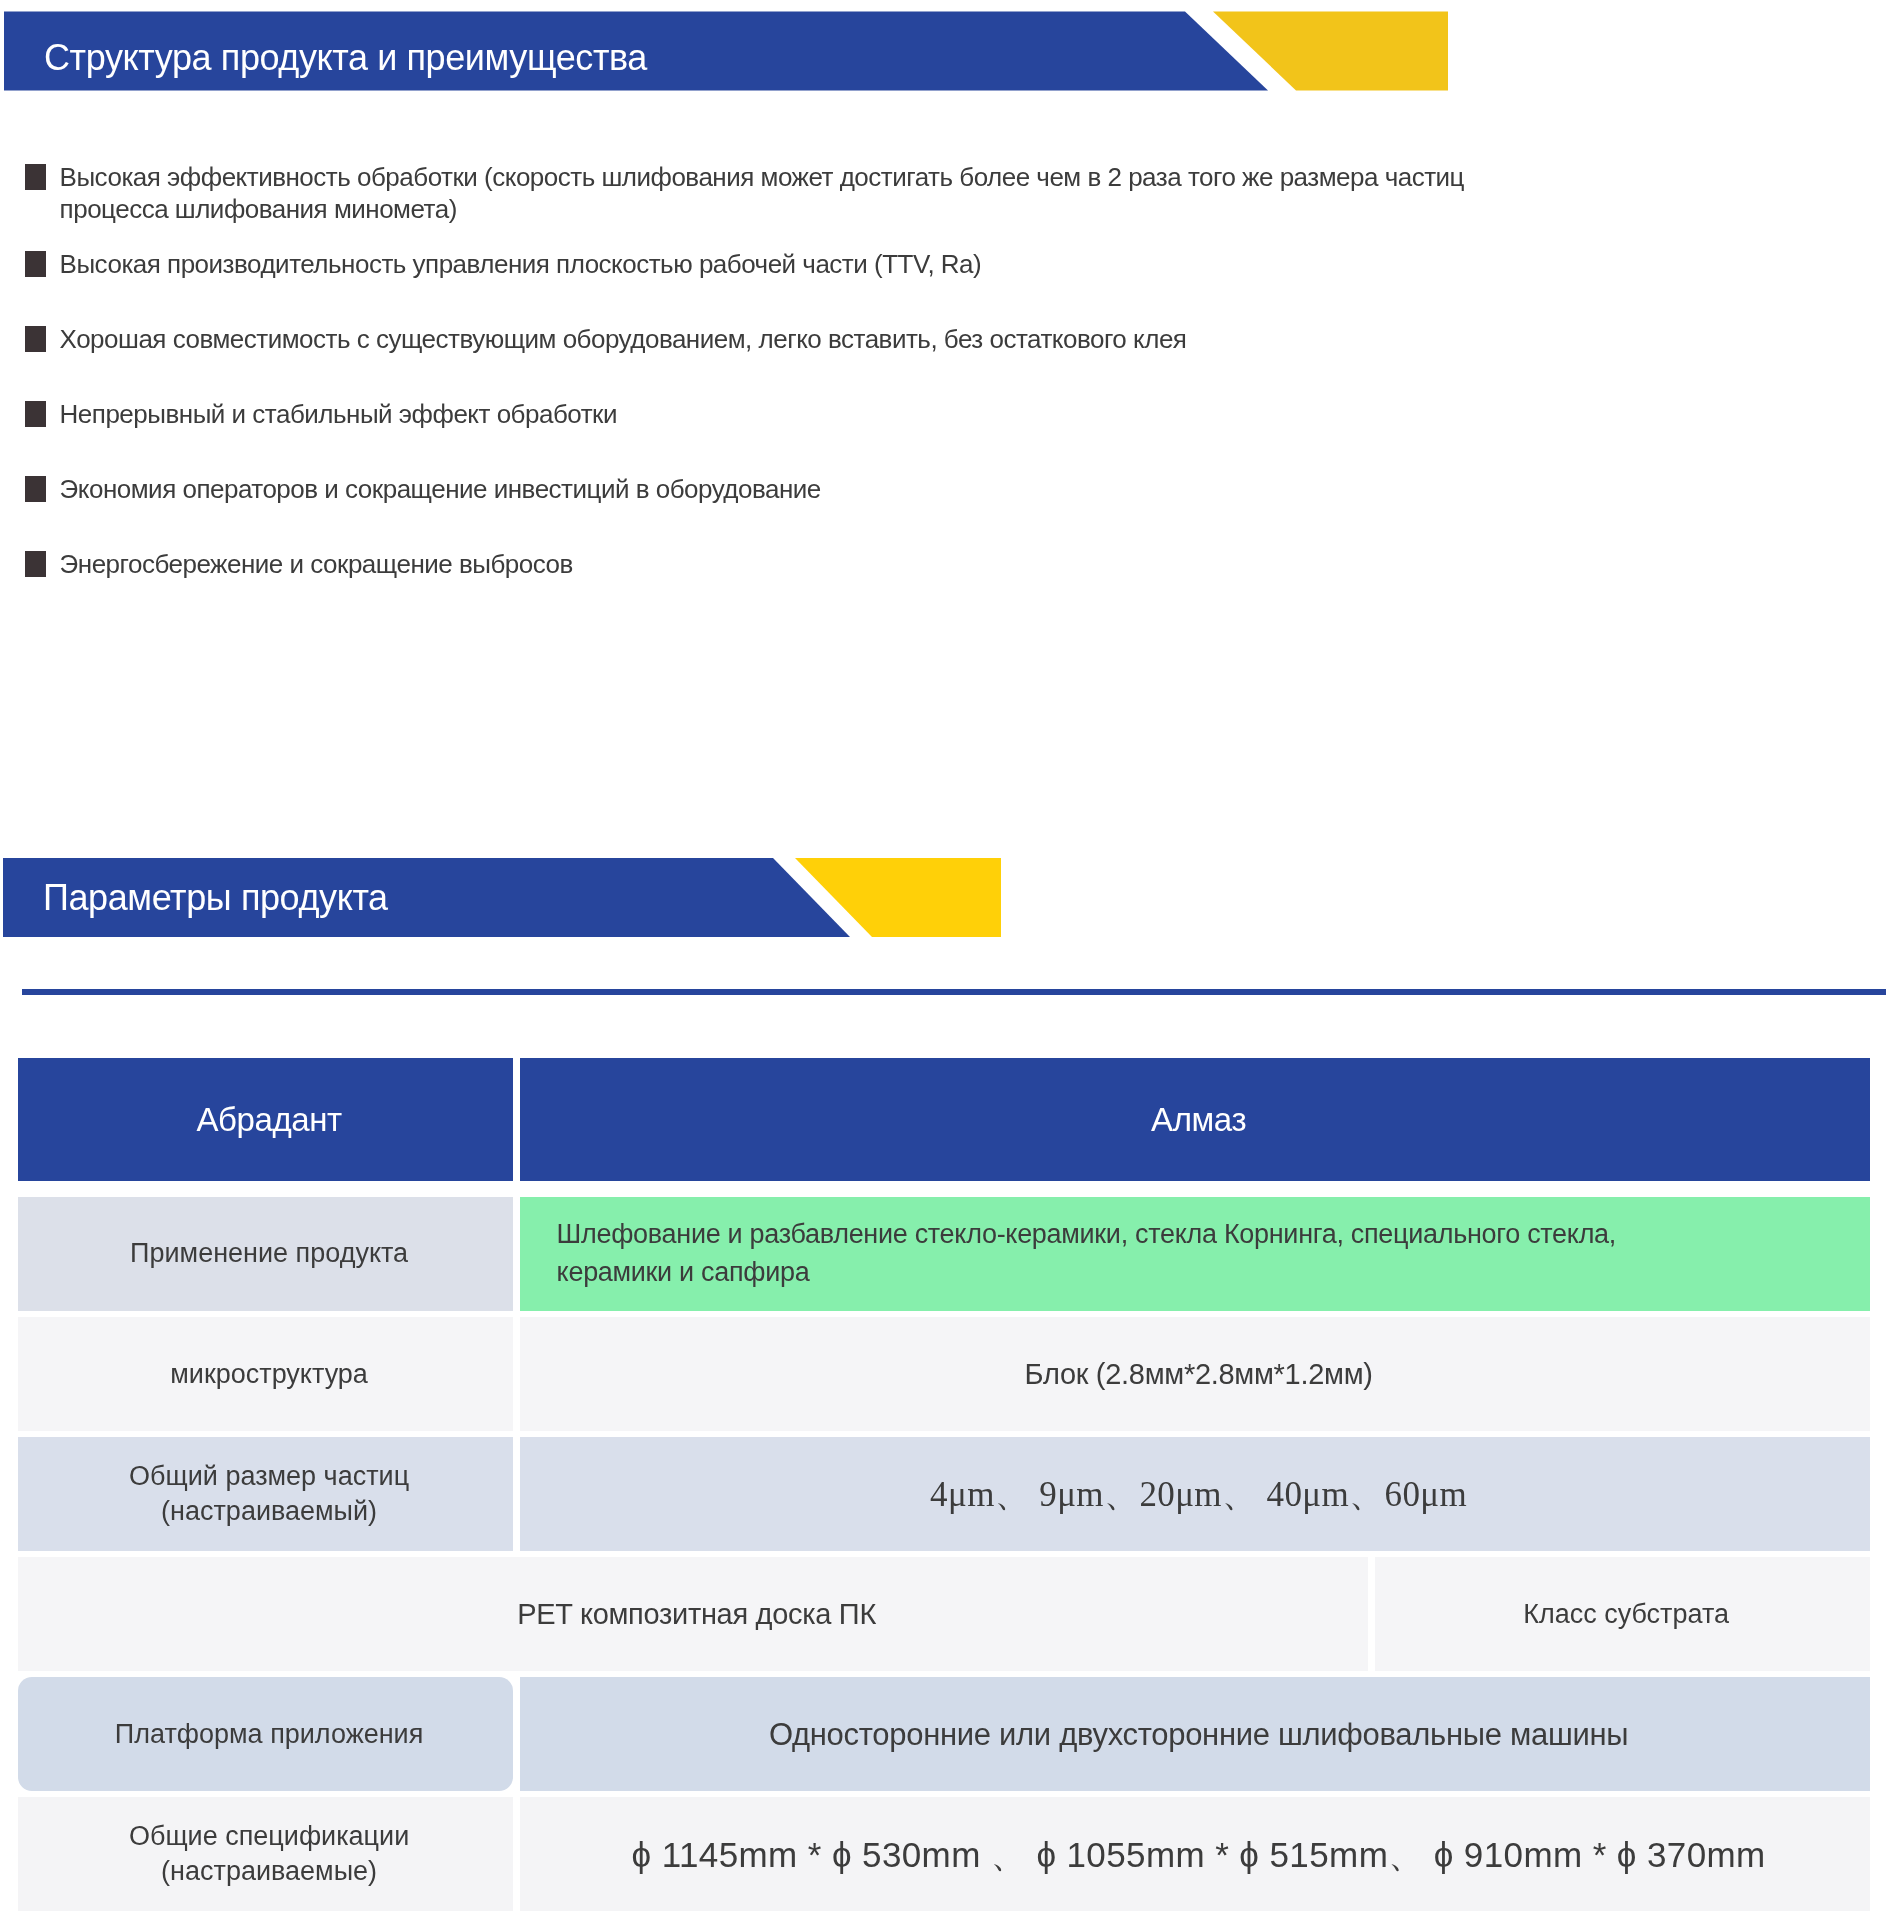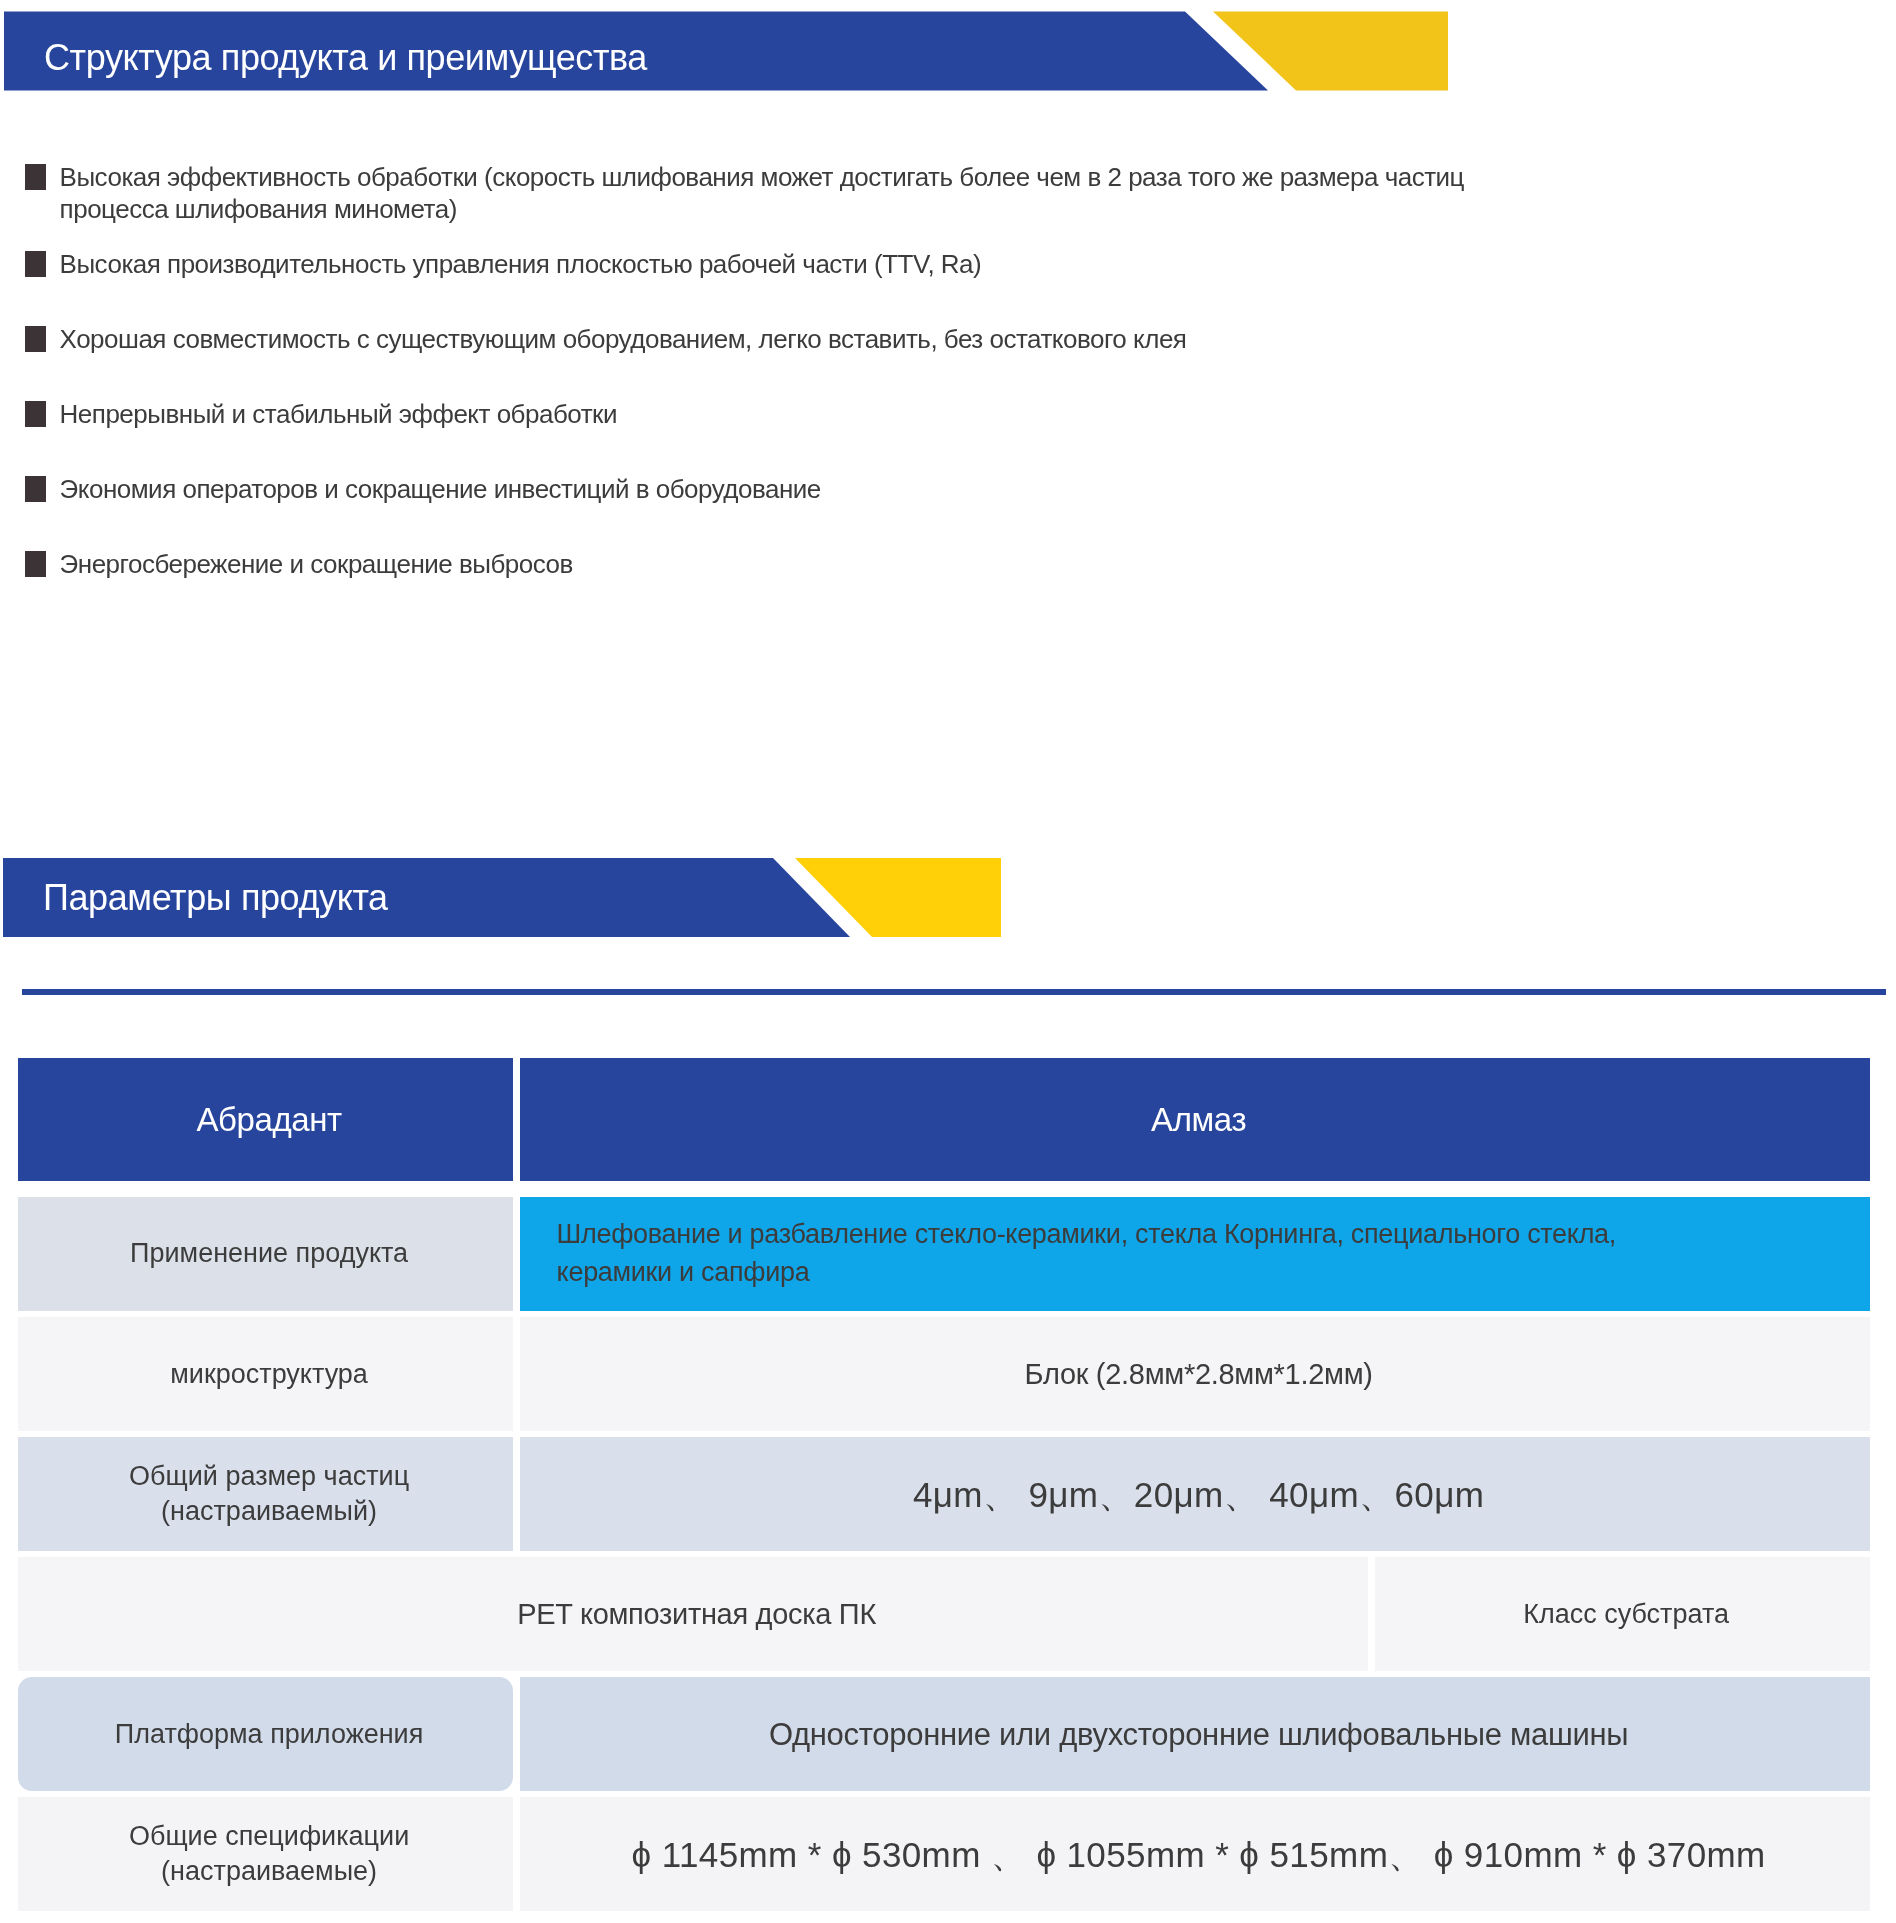--- a/index.html
+++ b/index.html
@@ -100,33 +100,33 @@
 
   <div class="ptable">
 
     <div class="trow thead">
       <div class="cell left" style="background-color: rgb(39, 69, 156);">Абрадант</div>
       <div class="cell right" style="background-color: rgb(39, 69, 156);">Алмаз</div>
     </div>
 
     <div class="trow drow">
       <div class="cell left label" style="background-color: rgb(220, 224, 233);">Применение продукта</div>
-      <div class="cell right value" style="background-color: #0ea5e9;">Шлефование и разбавление стекло-керамики, стекла Корнинга, специального стекла,
+      <div class="cell right value" style="background-color: #86efac;">Шлефование и разбавление стекло-керамики, стекла Корнинга, специального стекла,
 керамики и сапфира</div>
     </div>
 
     <div class="trow drow">
       <div class="cell left label" style="background-color: rgb(245, 245, 247);">микроструктура</div>
       <div class="cell right value" style="background-color: rgb(245, 245, 247);">Блок (2.8мм*2.8мм*1.2мм)</div>
     </div>
 
     <div class="trow drow">
       <div class="cell left label" style="background-color: rgb(217, 223, 235);">Общий размер частиц
 (настраиваемый)</div>
-      <div class="cell right value" style="background-color: rgb(217, 223, 235);">4μm、 9μm、20μm、 40μm、60μm</div>
+      <div class="cell right value" style="background-color: rgb(217, 223, 235); font-family: Liberation Serif, serif;">4μm、 9μm、20μm、 40μm、60μm</div>
     </div>
 
     <div class="trow drow">
       <div class="cell right value" style="background-color: rgb(245, 245, 247);">PET композитная доска ПК</div>
       <div class="cell left label" style="background-color: rgb(245, 245, 247);">Класс субстрата</div>
     </div>
 
     <div class="trow drow">
       <div class="cell left label" style="background-color: rgb(210, 219, 233); border-radius: 14px;">Платформа приложения</div>
       <div class="cell right value" style="background-color: rgb(210, 219, 233);">Односторонние или двухсторонние шлифовальные машины</div>

